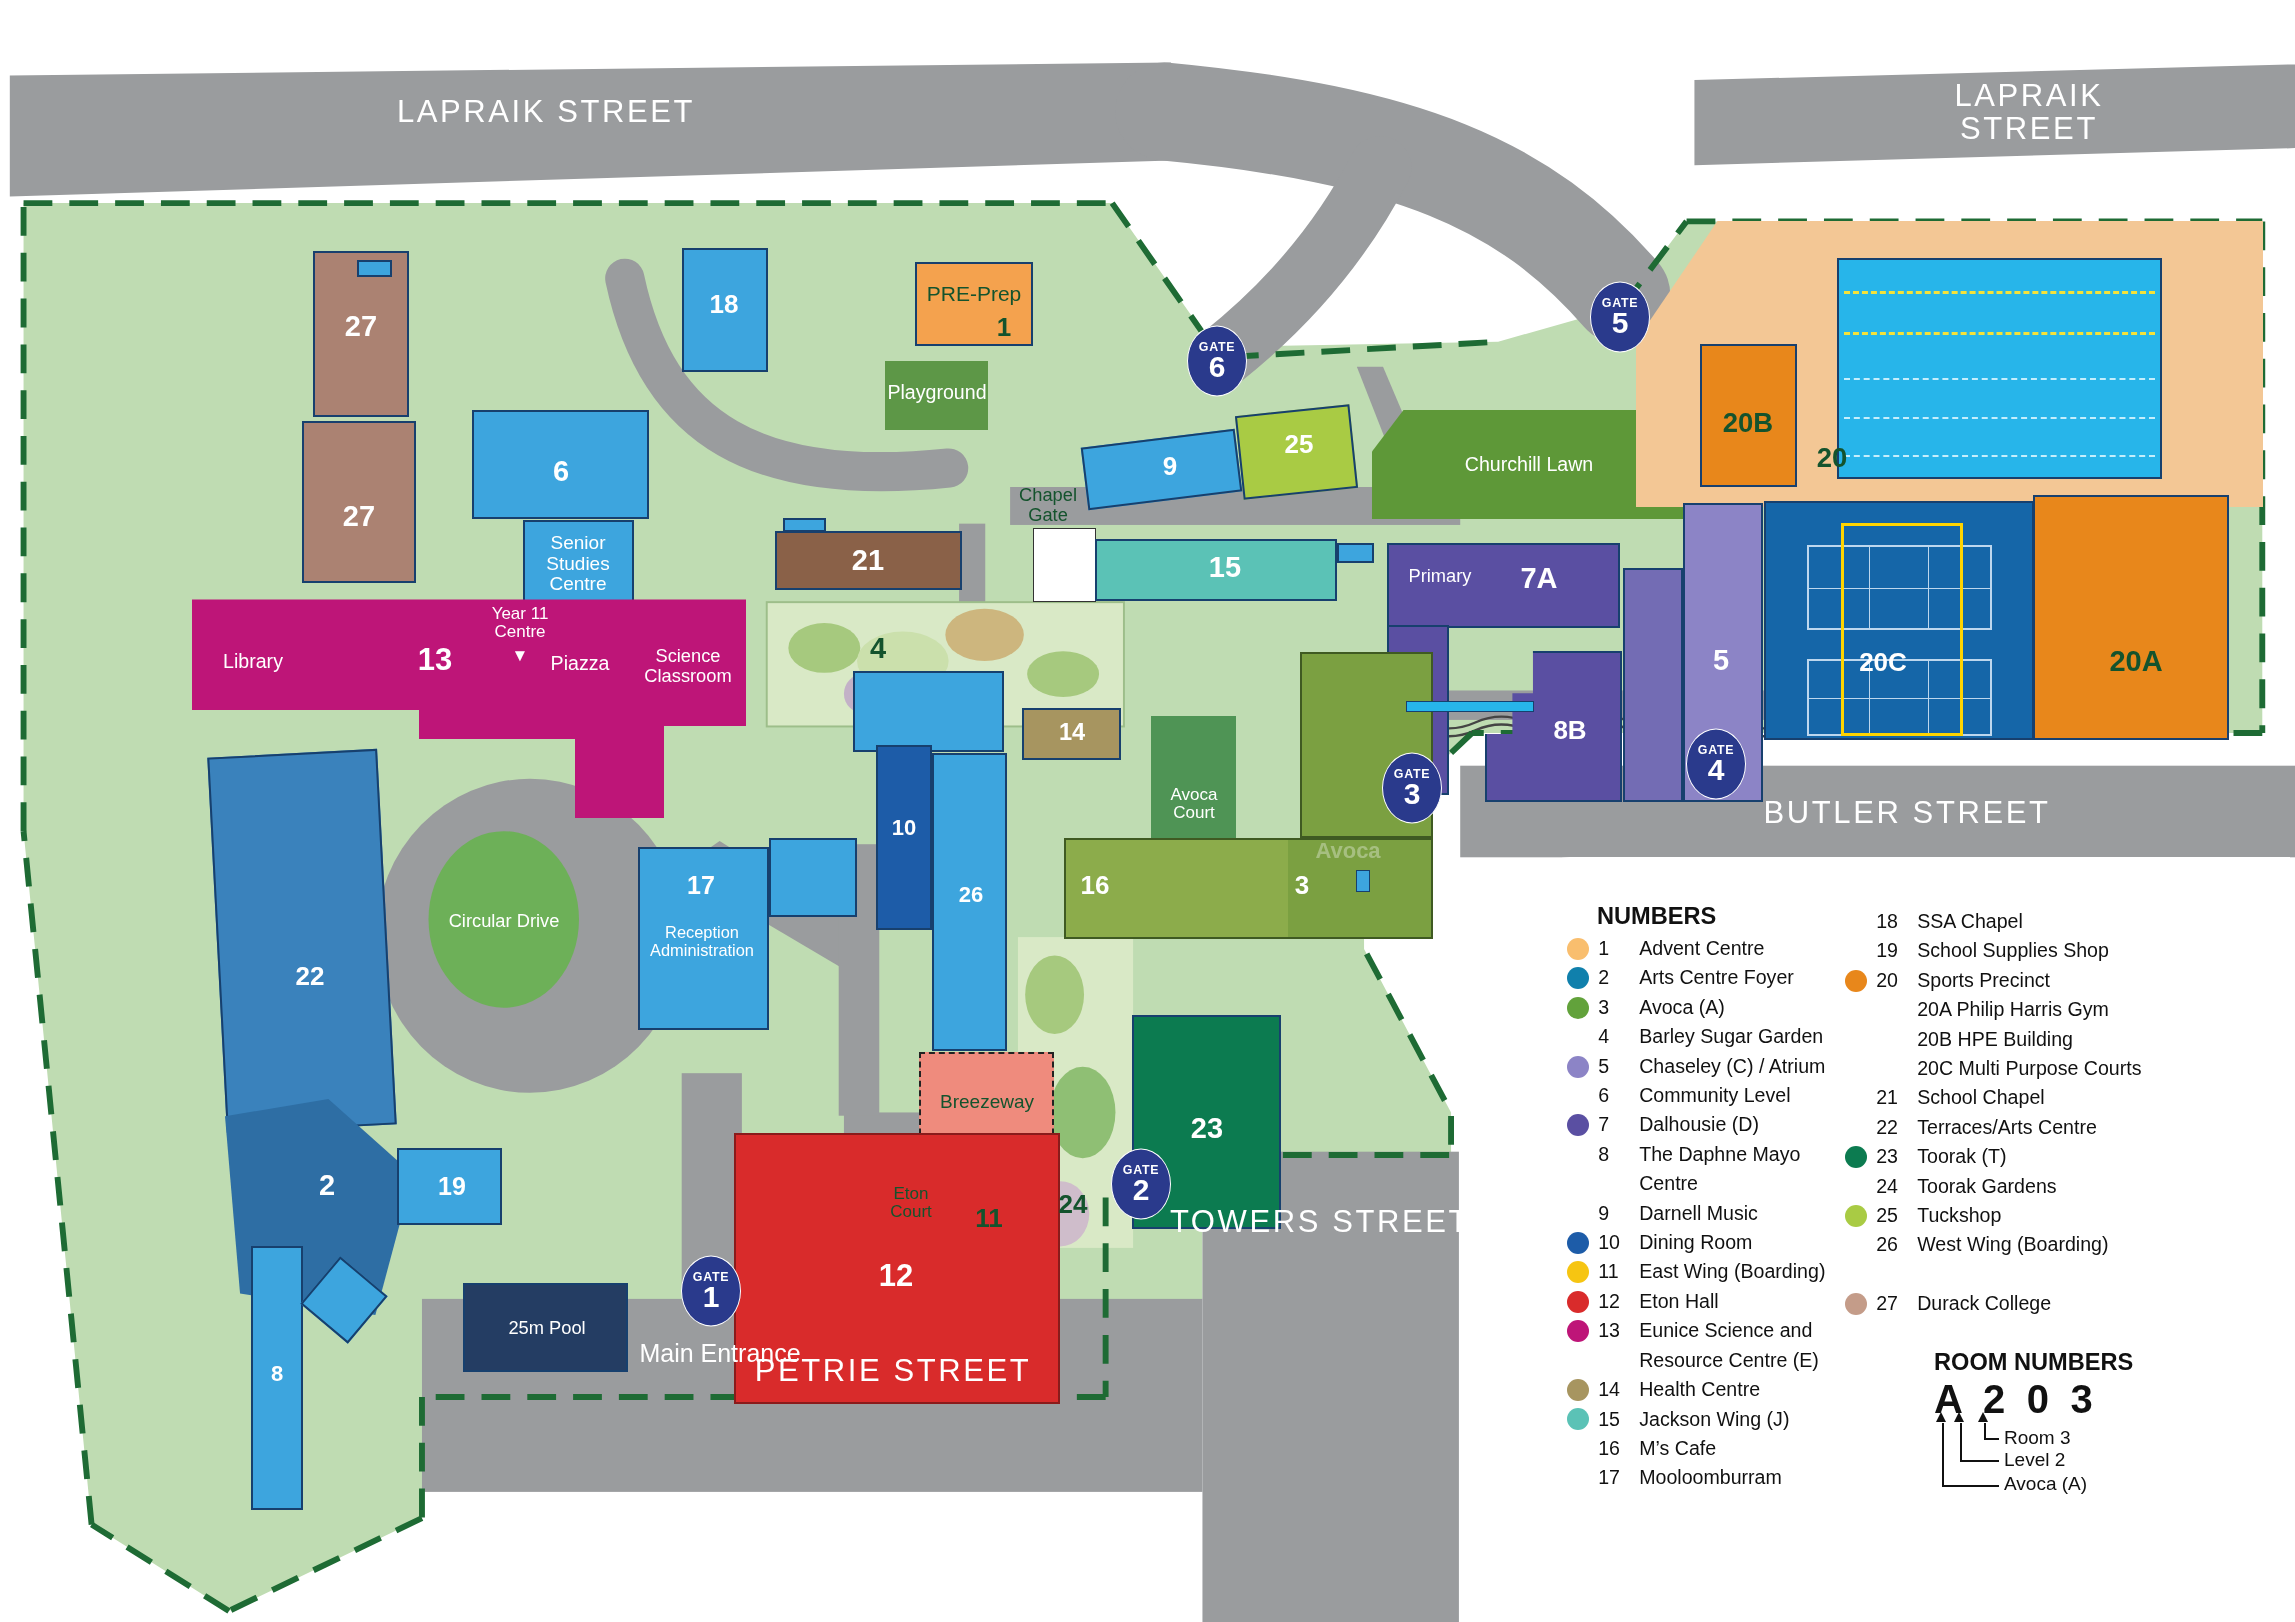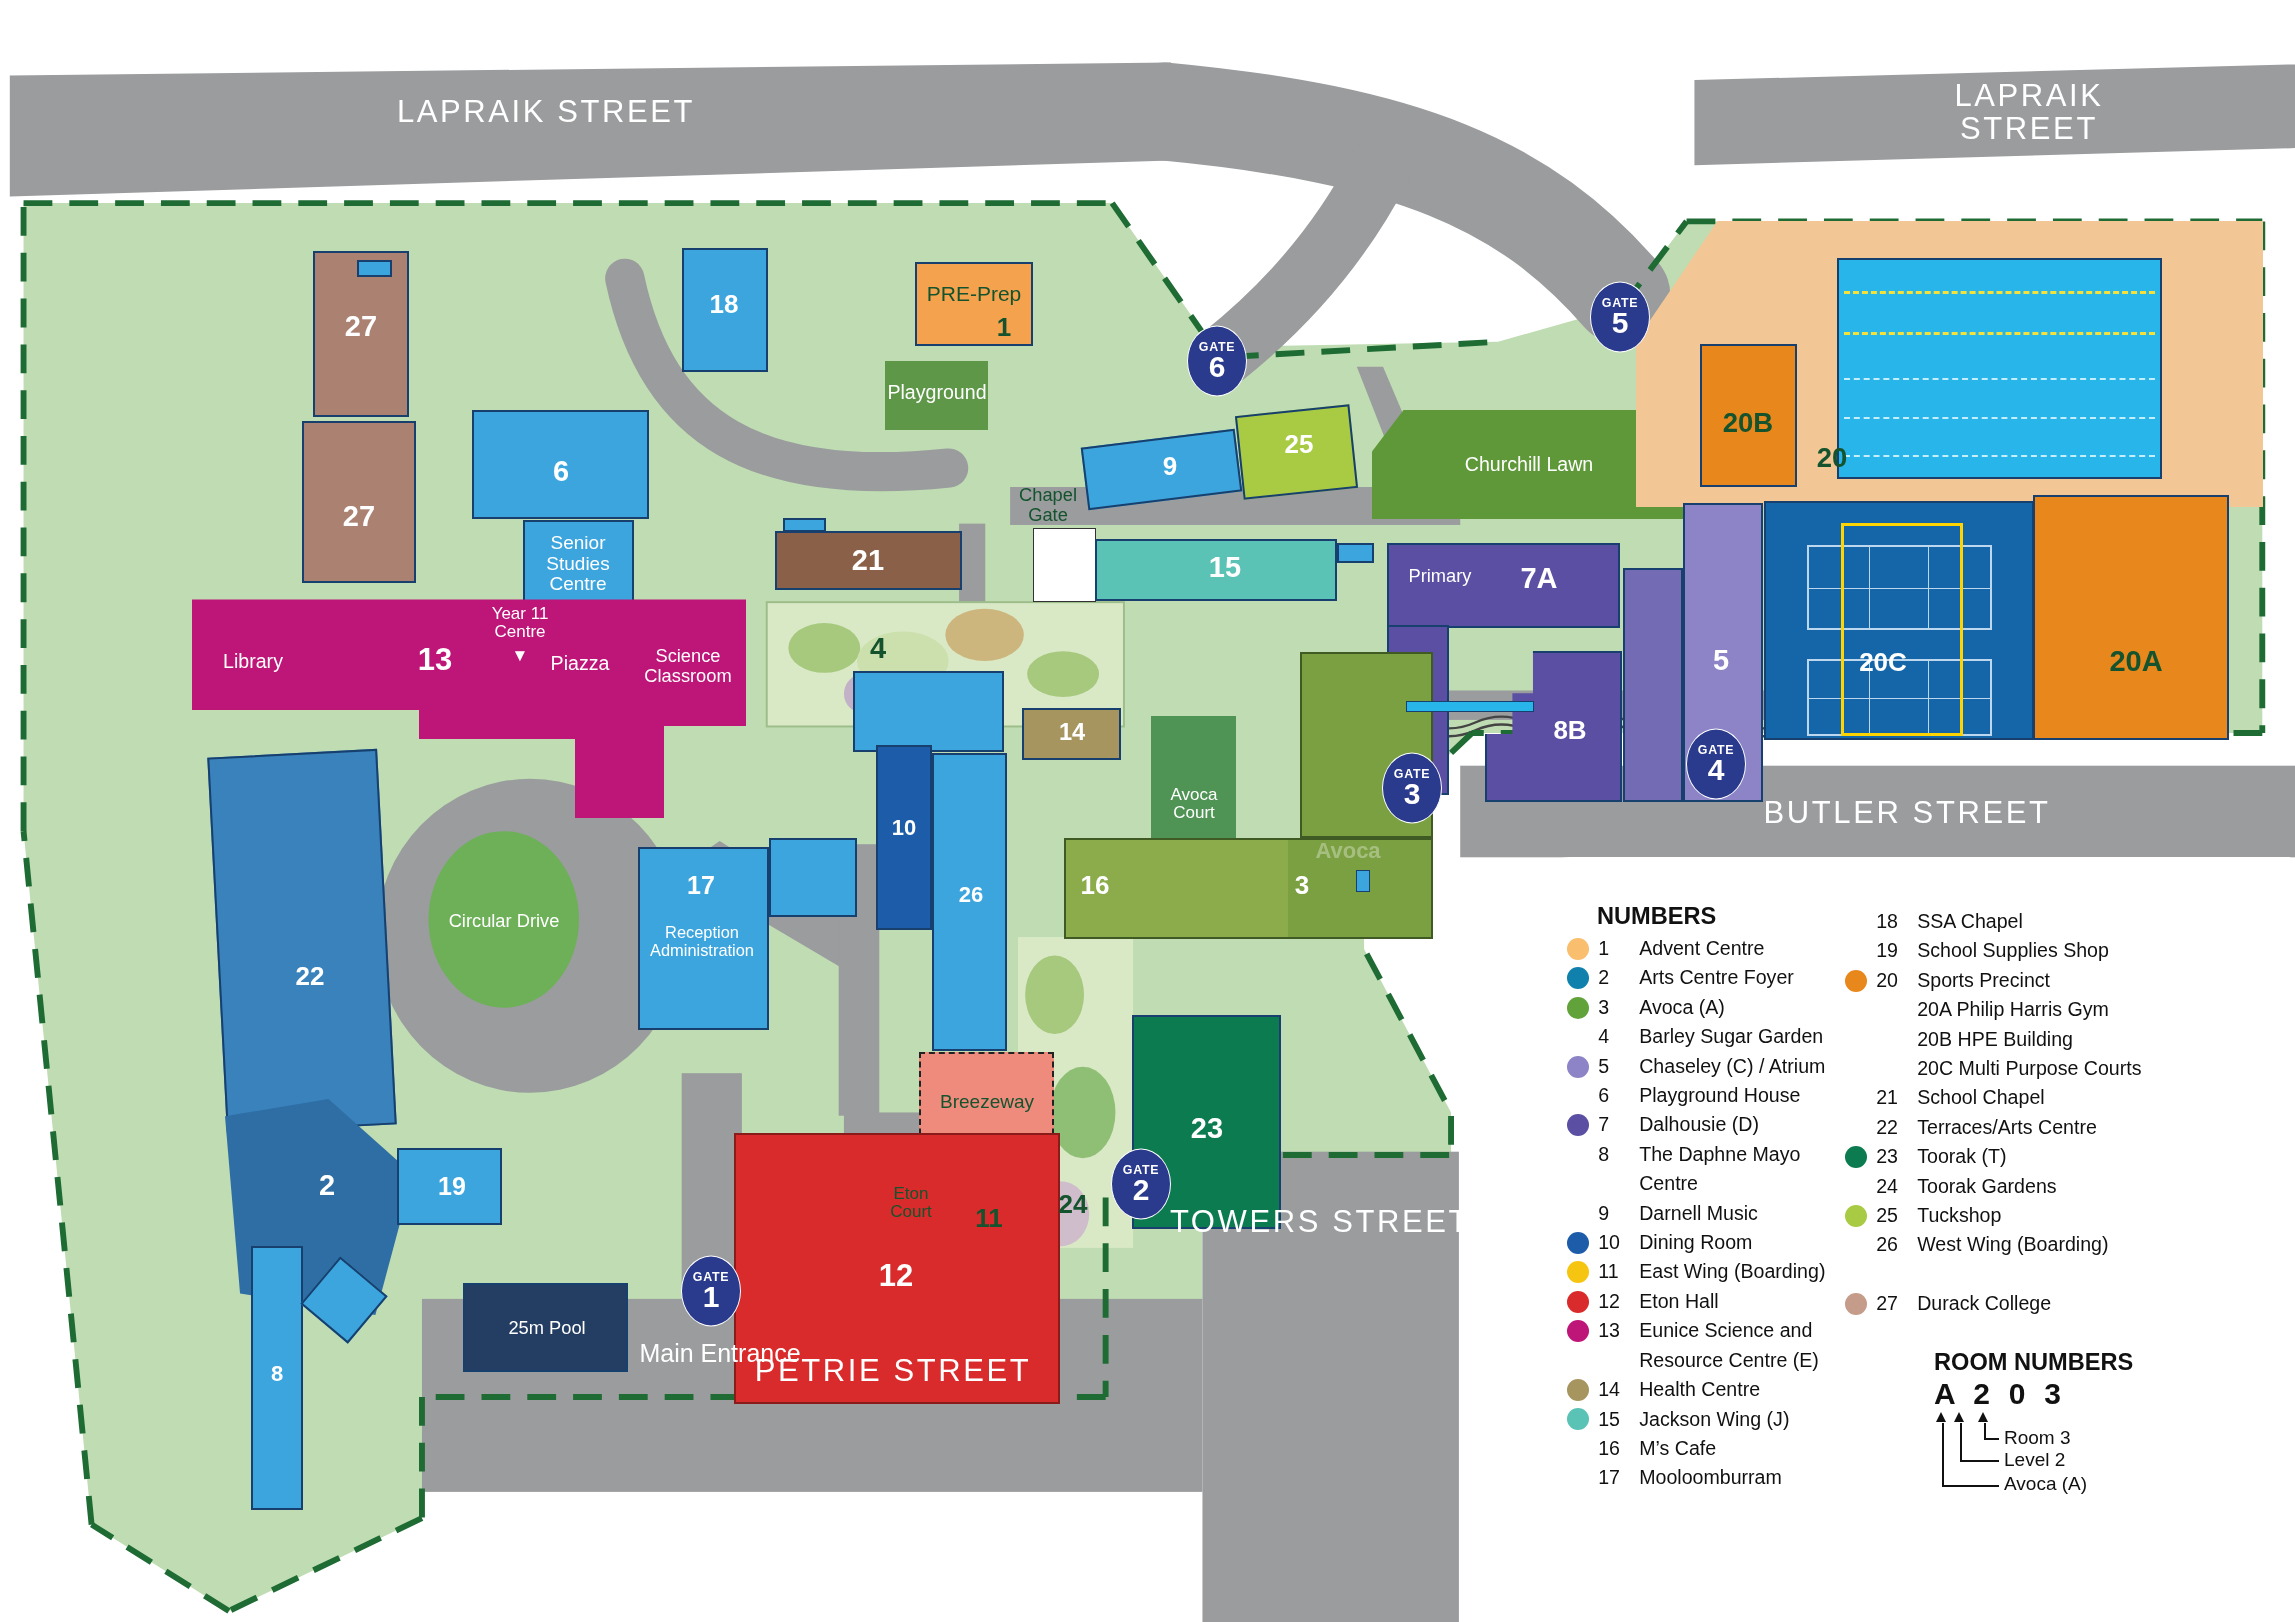--- a/index.html
+++ b/index.html
@@ -317,21 +317,21 @@
 
       <div class="lg-row">
         <span class="lg-dot" style="background: rgb(140, 132, 198);"></span>
         <span class="lg-num">5</span>
         <span class="lg-label">Chaseley (C) / Atrium</span>
       </div>
 
       <div class="lg-row">
         <span class="lg-dot" style="visibility: hidden;"></span>
         <span class="lg-num">6</span>
-        <span class="lg-label">Playground House</span>
+        <span class="lg-label">Community Level</span>
       </div>
 
       <div class="lg-row">
         <span class="lg-dot" style="background: rgb(90, 79, 162);"></span>
         <span class="lg-num">7</span>
         <span class="lg-label">Dalhousie (D)</span>
       </div>
 
       <div class="lg-row">
         <span class="lg-dot" style="visibility: hidden;"></span>
@@ -469,21 +469,21 @@
       </div>
 
       <div class="lg-row lg-gap">
         <span class="lg-dot" style="background: rgb(196, 156, 137);"></span>
         <span class="lg-num">27</span>
         <span class="lg-label">Durack College</span>
       </div>
     </div>
 
   <div class="lg-title" style="left:1934px;top:1349px">ROOM NUMBERS</div>
-  <div style="position:absolute;left:1934px;top:1377px;font-size:30px;font-weight: bold;color:#111;letter-spacing:5.2px;z-index:6;">A 2 0 3</div>
+  <div style="position:absolute;left:1934px;top:1377px;font-size:40px;font-weight: bold;color:#111;letter-spacing:5.2px;z-index:6;">A 2 0 3</div>
   <div class="rn-arrow" style="left:1936px;top:1412px"></div>
   <div class="rn-arrow" style="left:1954px;top:1412px"></div>
   <div class="rn-arrow" style="left:1978px;top:1412px"></div>
   <div class="rn-line" style="left:1984px;top:1423px;width:13px;height:15px"></div>
   <div class="rn-line" style="left:1960px;top:1423px;width:37px;height:37px"></div>
   <div class="rn-line" style="left:1942px;top:1423px;width:55px;height:62px"></div>
   <div class="rn-label" style="left:2004px;top:1427px">Room 3</div>
   <div class="rn-label" style="left:2004px;top:1449px">Level 2</div>
   <div class="rn-label" style="left:2004px;top:1473px">Avoca (A)</div>
 

